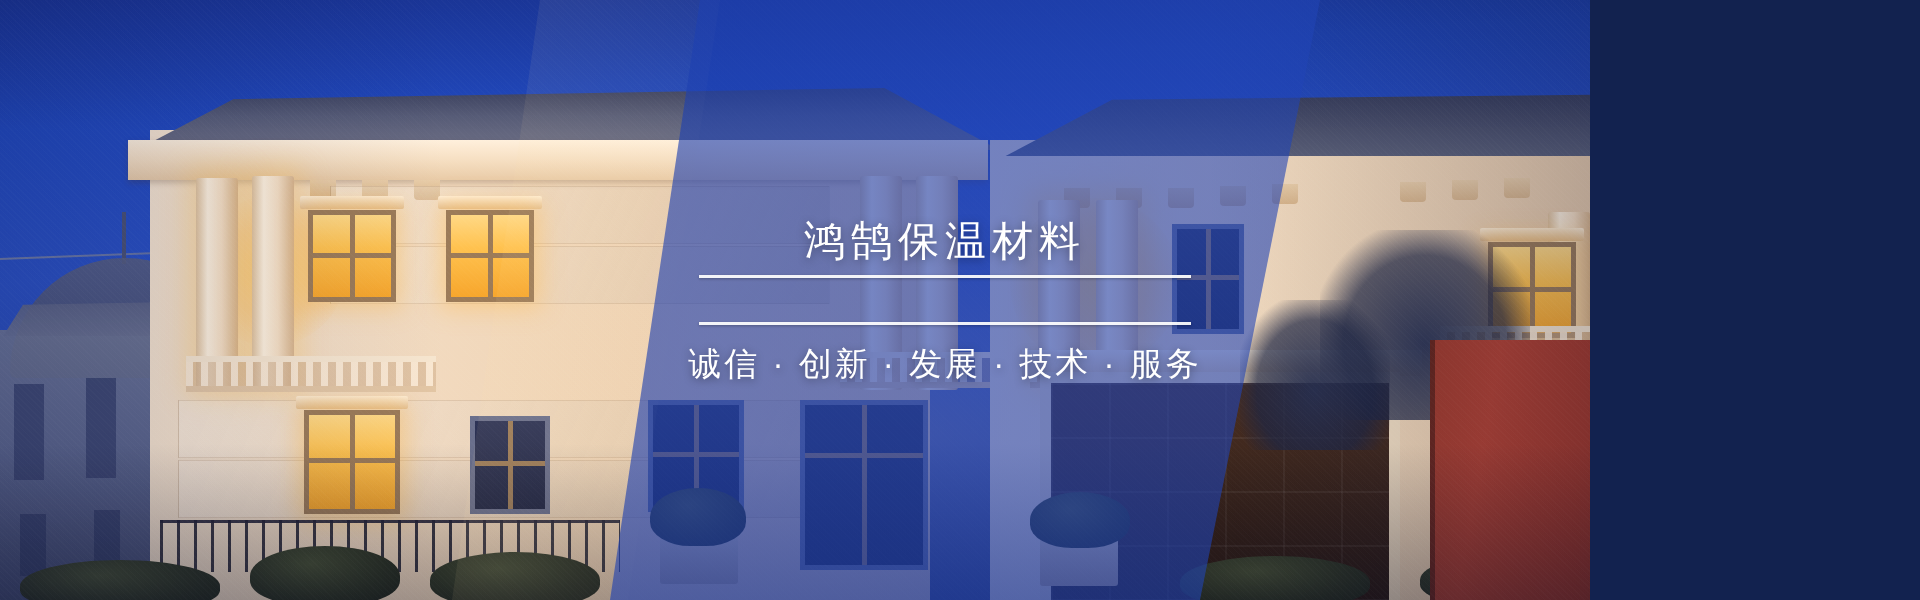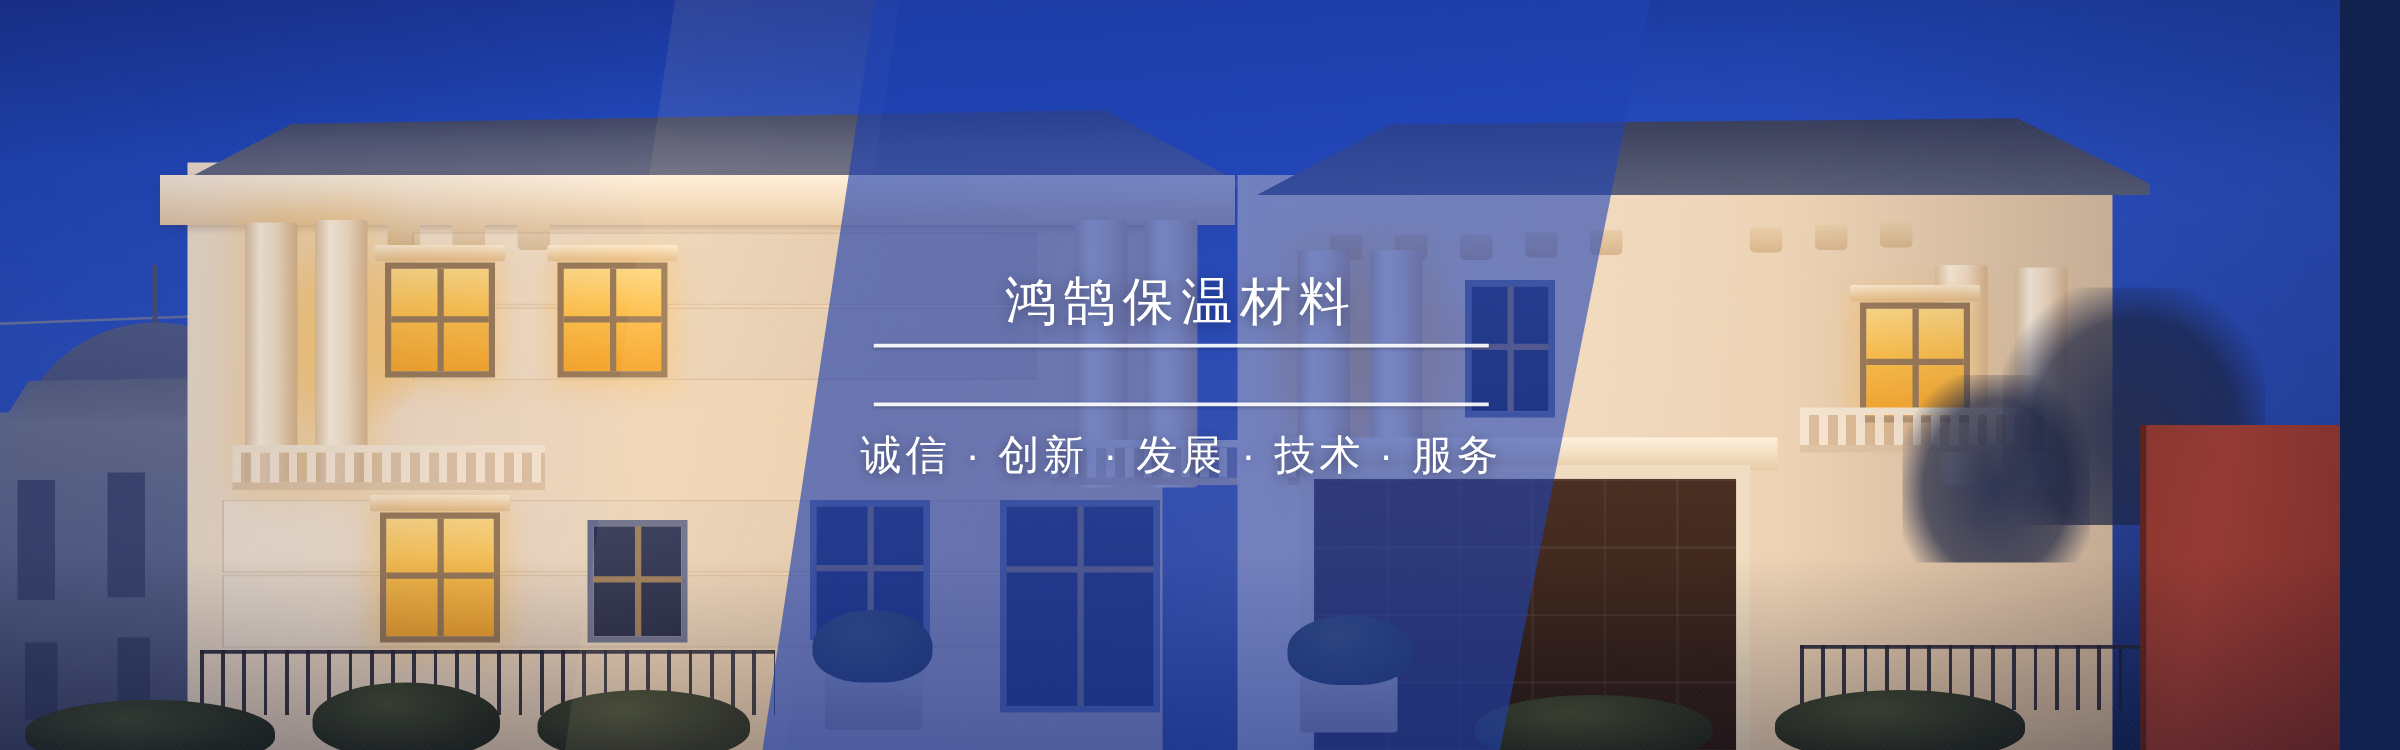--- a/index.html
+++ b/index.html
@@ -5,21 +5,21 @@
 <style>
   * { margin:0; padding:0; box-sizing:border-box; }
   html, body {
     width:1920px; height:600px; overflow:hidden;
     background:#12224f;
     font-family:"Liberation Sans","DejaVu Sans",sans-serif;
   }
 
   .banner {
     position:relative;
-    width:1872px; height:600px;
+    width:1590px; height:600px;
     overflow:hidden;
   }
 
   
   .photo { position:absolute; inset:0; overflow:hidden; }
 
   .sky {
     position:absolute; inset:0;
     background:
       radial-gradient(ellipse 900px 420px at 58% 72%, rgba(255,214,150,0.30) 0%, rgba(255,190,120,0.08) 45%, rgba(0,0,0,0) 72%),

